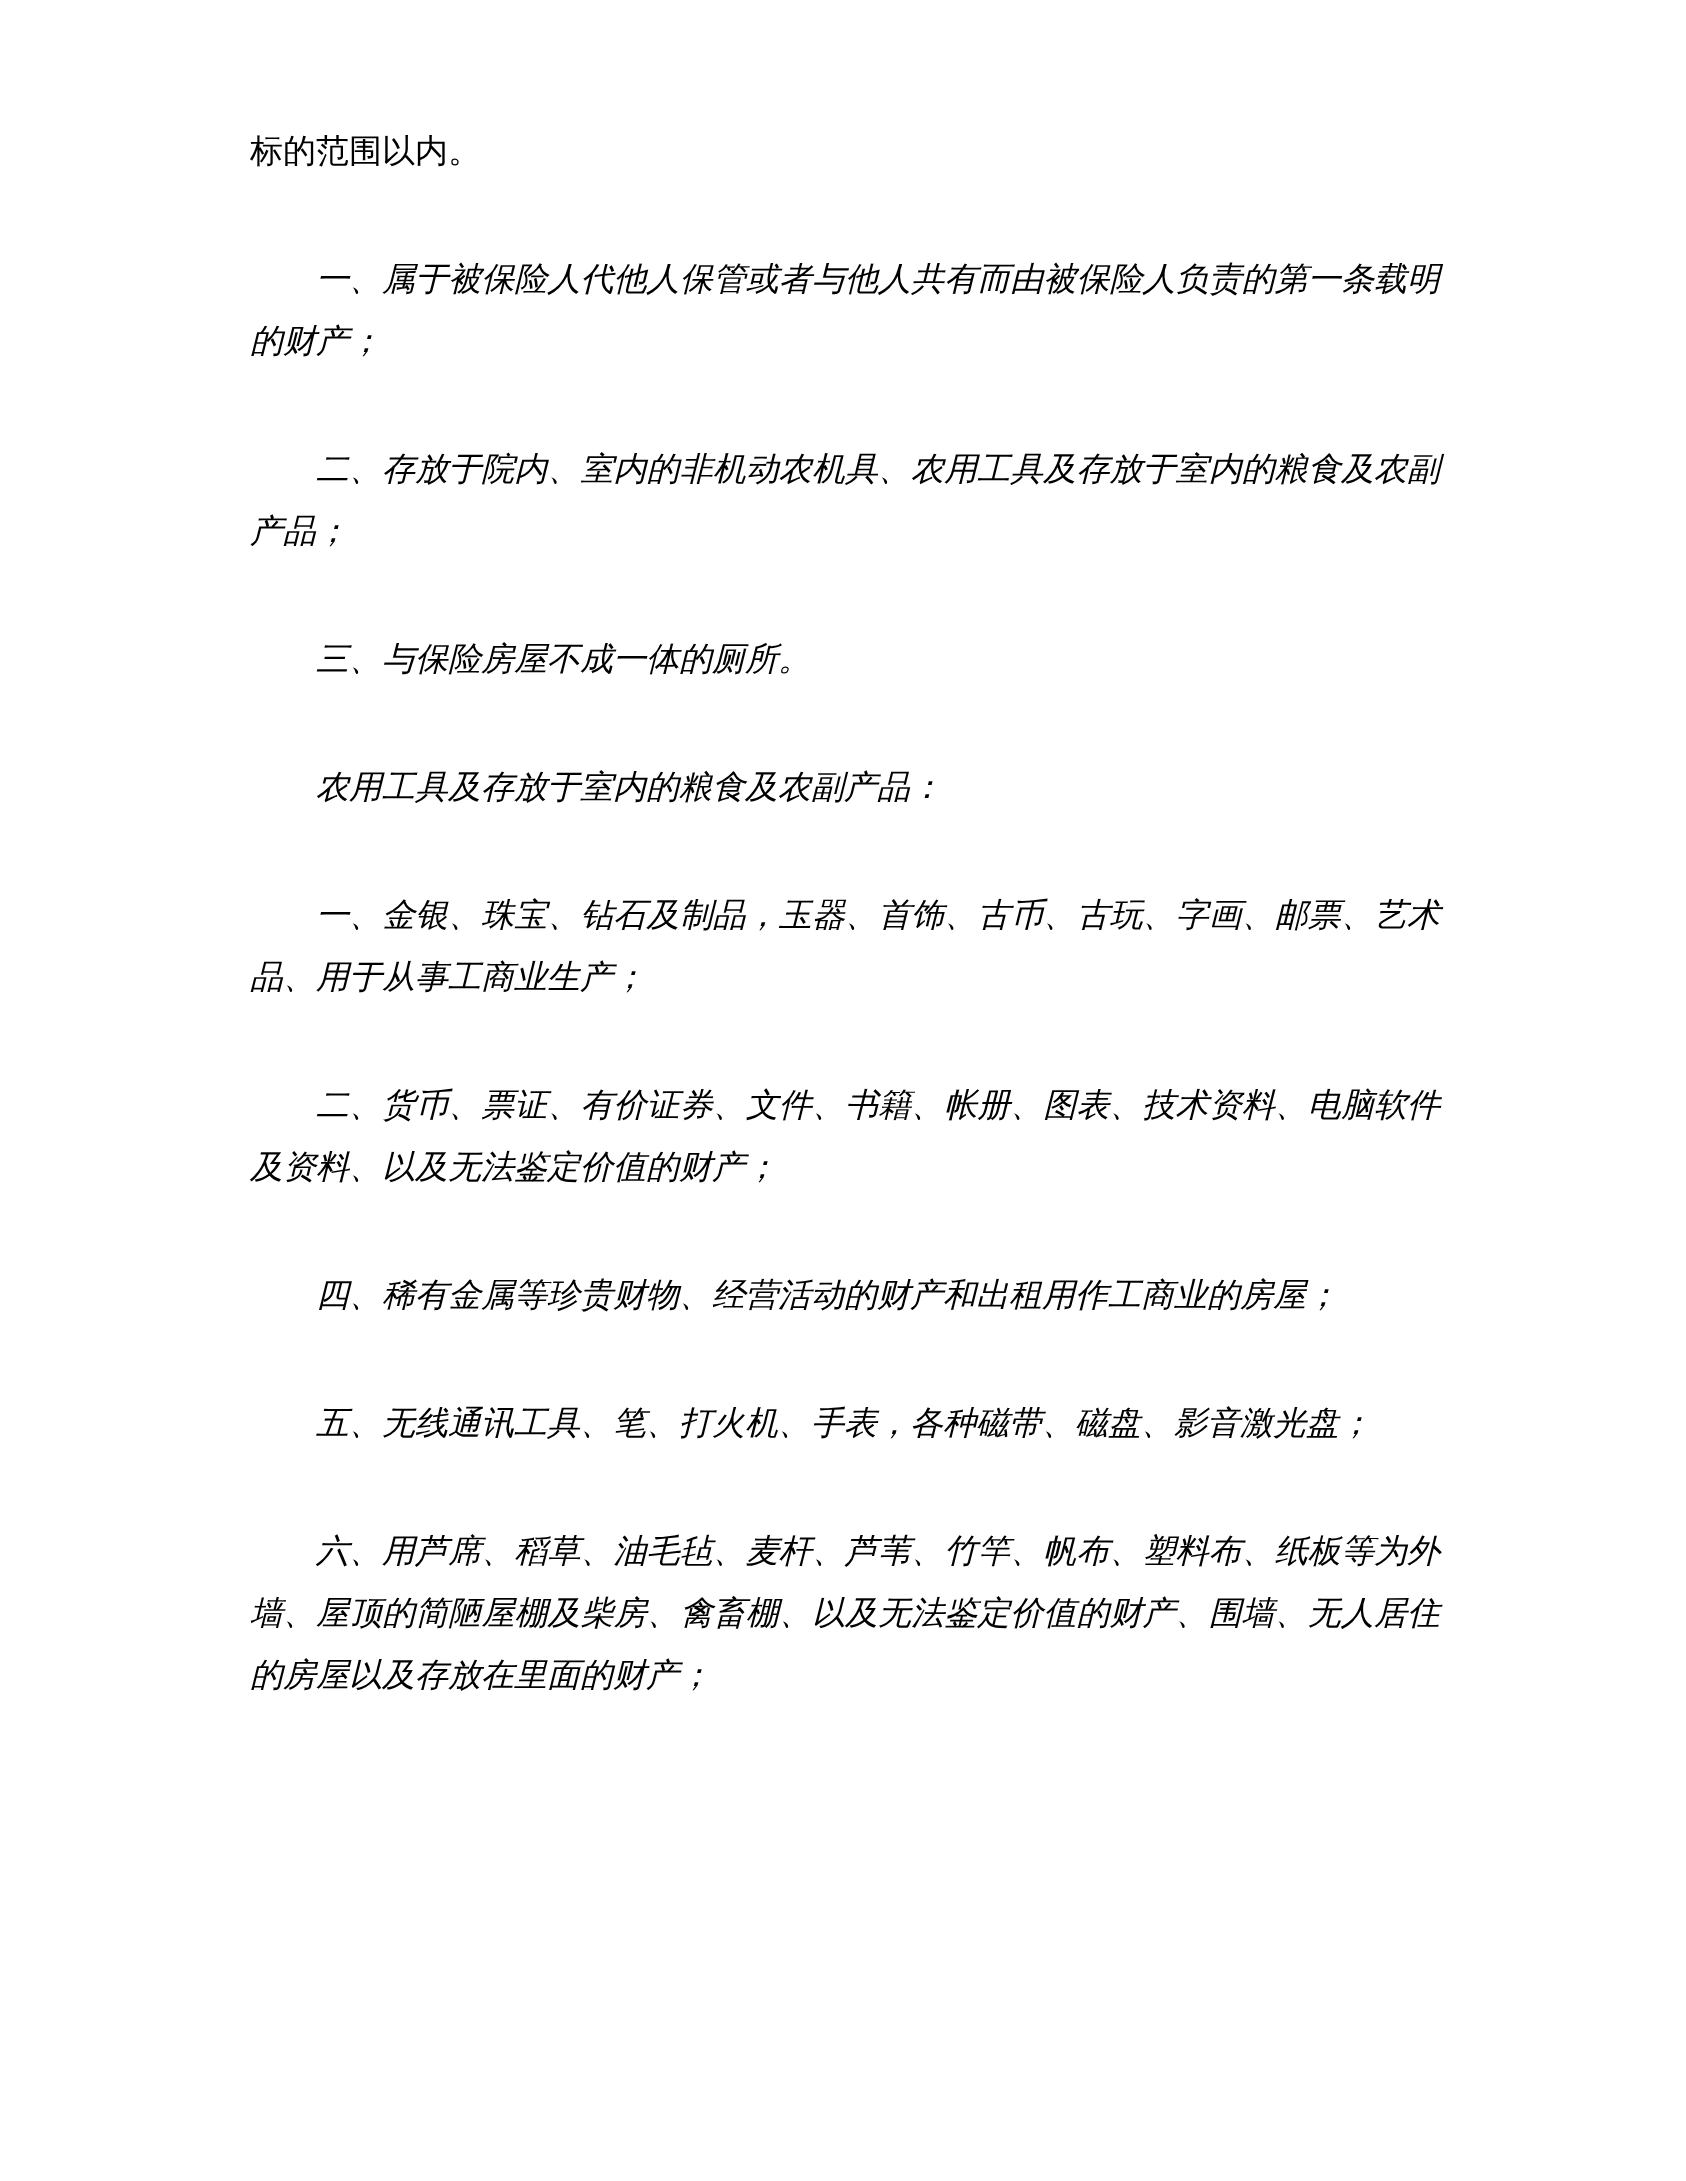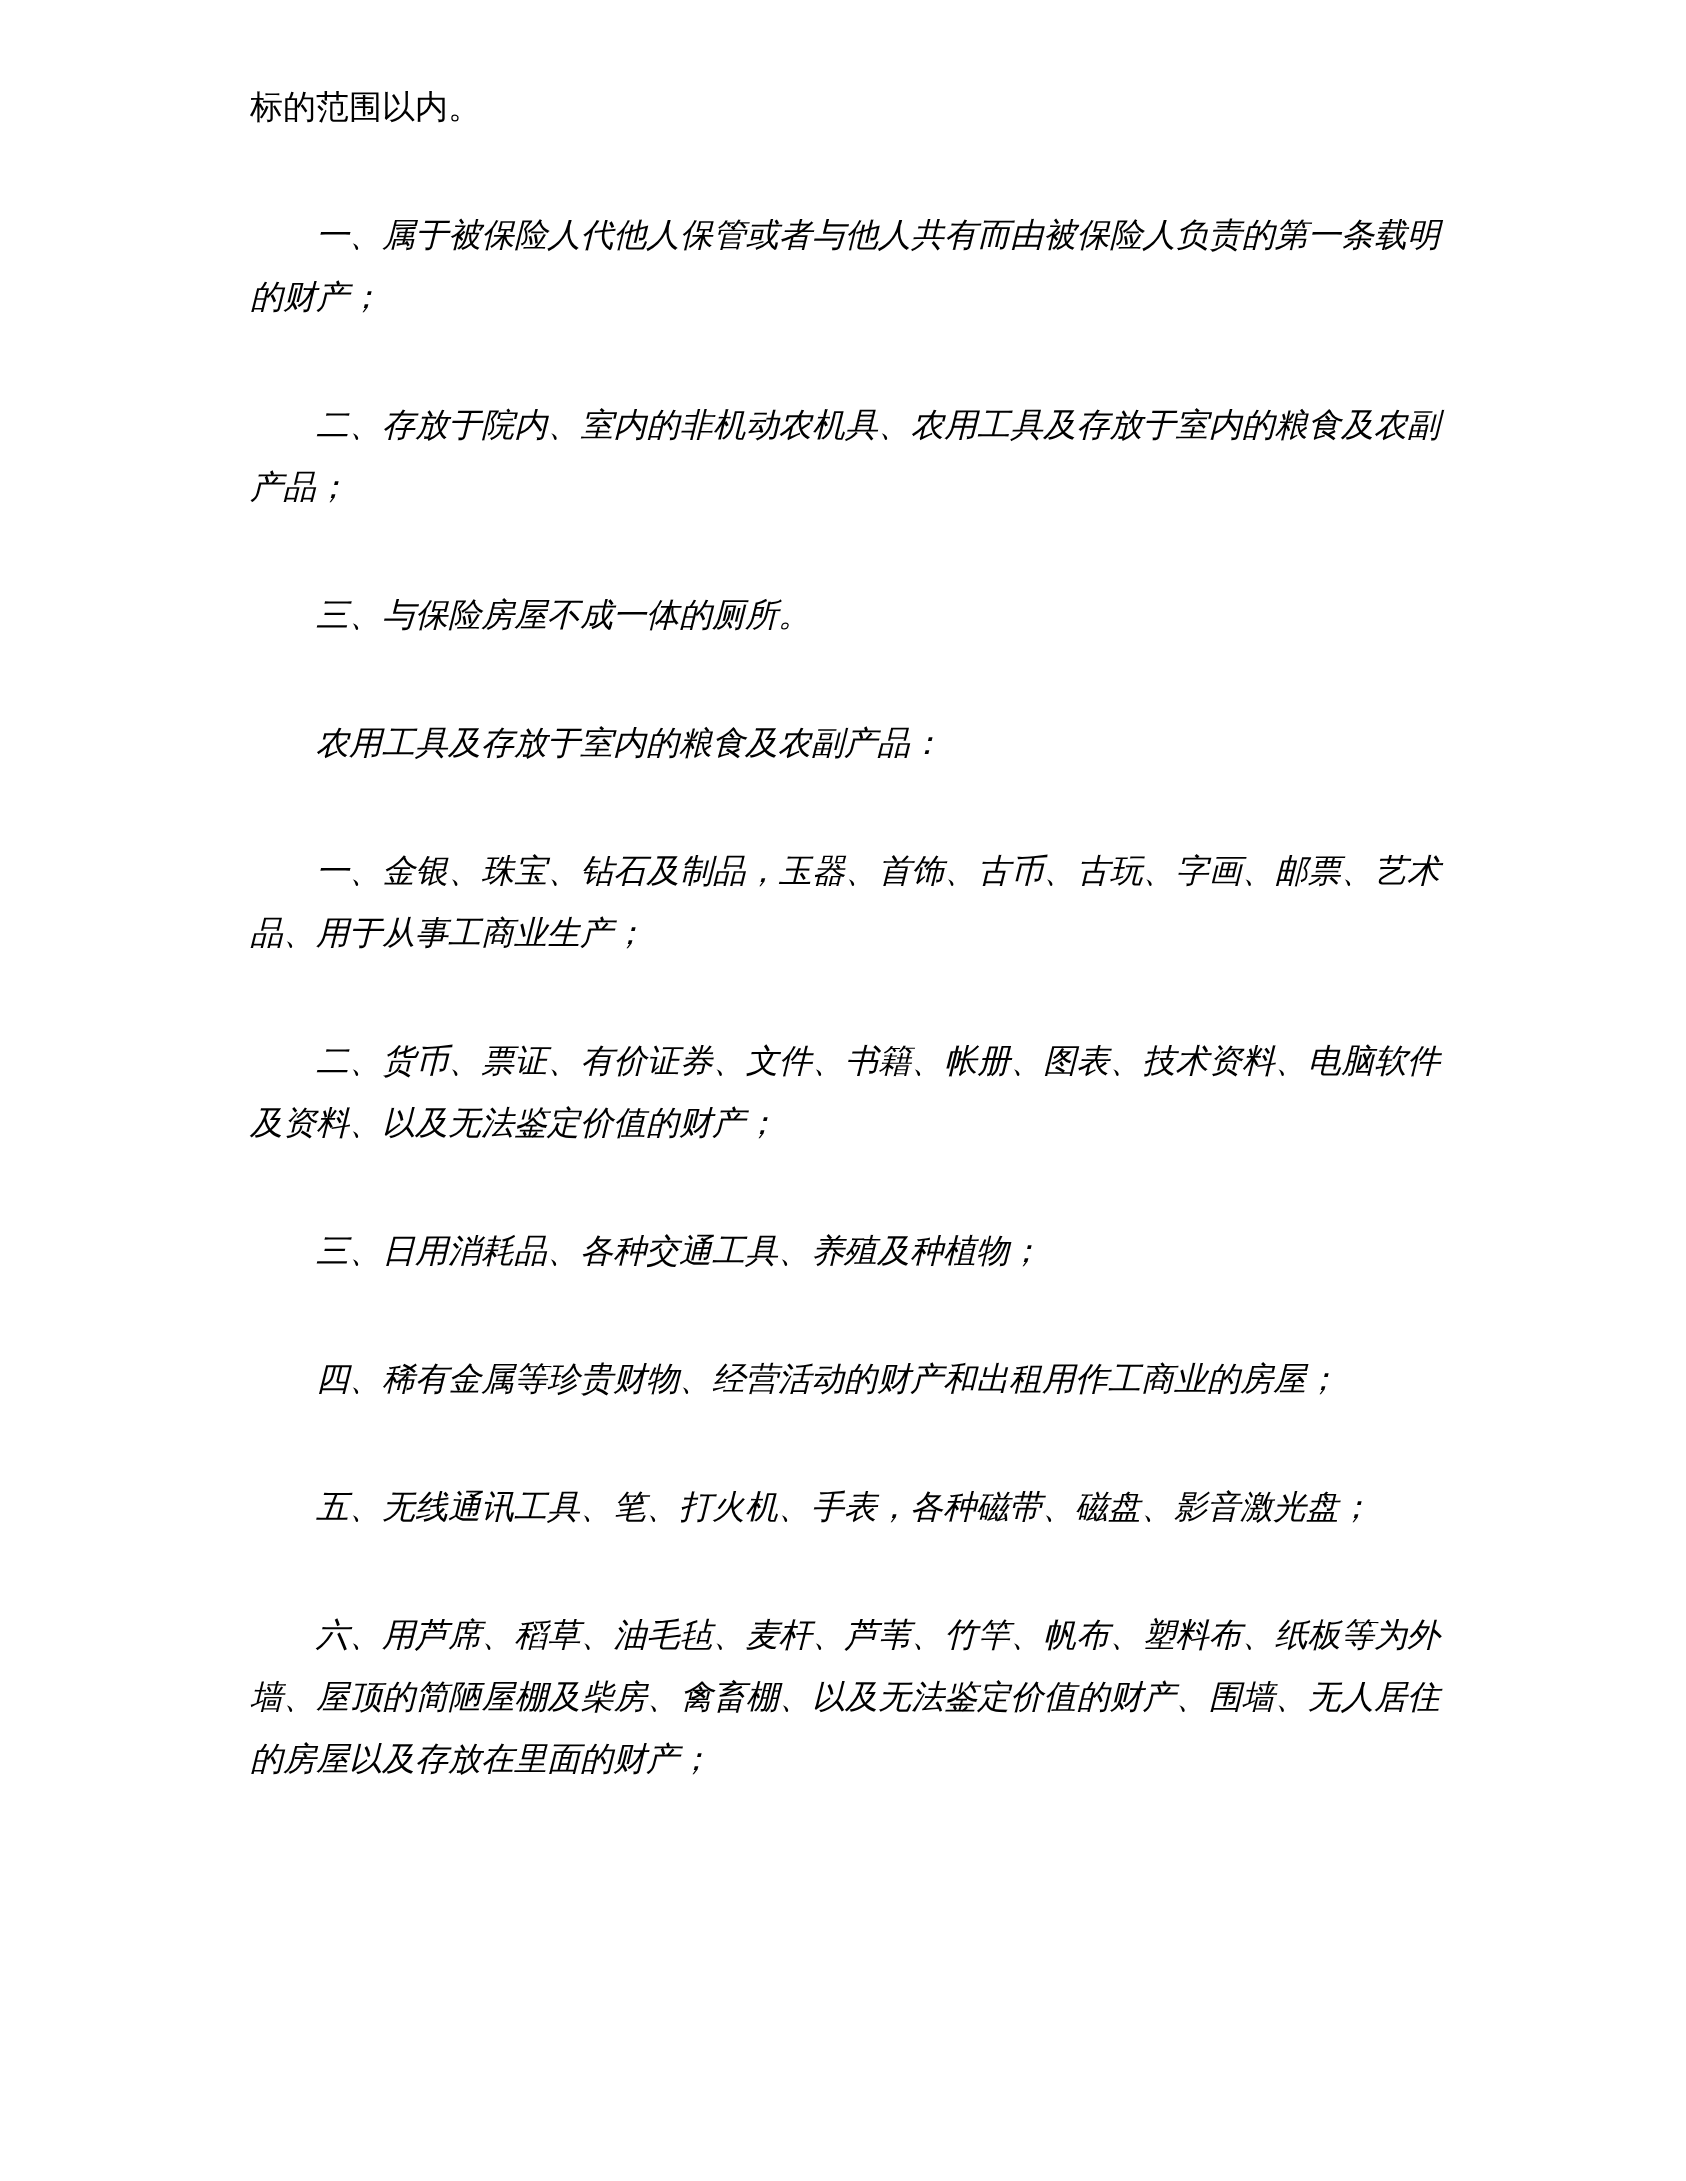--- a/index.html
+++ b/index.html
@@ -9,21 +9,21 @@
   }
   .page {
     position: relative;
     width: 1686px;
     height: 2182px;
     background: #ffffff;
     overflow: hidden;
   }
   .text-block {
     box-sizing: border-box;
-    padding: 76px 246px 0 250px; 
+    padding: 120px 246px 0 250px; 
     width: 1686px;
   }
   .text-block p {
     font-family: "Liberation Serif", "DejaVu Serif", serif;
     font-size: 33px;
     line-height: 62px;
     color: #000000;
     margin: 0 0 66px 0;
     text-align: justify;
     letter-spacing: 0;
@@ -39,19 +39,18 @@
 
 <div class="page">
   <div class="text-block">
     <p>标的范围以内。</p>
     <p class="indent">一、属于被保险人代他人保管或者与他人共有而由被保险人负责的第一条载明的财产；</p>
     <p class="indent">二、存放于院内、室内的非机动农机具、农用工具及存放于室内的粮食及农副产品；</p>
     <p class="indent">三、与保险房屋不成一体的厕所。</p>
     <p class="indent">农用工具及存放于室内的粮食及农副产品：</p>
     <p class="indent">一、金银、珠宝、钻石及制品，玉器、首饰、古币、古玩、字画、邮票、艺术品、用于从事工商业生产；</p>
     <p class="indent">二、货币、票证、有价证券、文件、书籍、帐册、图表、技术资料、电脑软件及资料、以及无法鉴定价值的财产；</p>
-    <p class="indent">三、日用消耗品、各种交通工具、养殖及种植物；</p>
     <p class="indent">四、稀有金属等珍贵财物、经营活动的财产和出租用作工商业的房屋；</p>
     <p class="indent">五、无线通讯工具、笔、打火机、手表，各种磁带、磁盘、影音激光盘；</p>
     <p class="indent">六、用芦席、稻草、油毛毡、麦杆、芦苇、竹竿、帆布、塑料布、纸板等为外墙、屋顶的简陋屋棚及柴房、禽畜棚、以及无法鉴定价值的财产、围墙、无人居住的房屋以及存放在里面的财产；</p>
   </div>
 </div>
 
 
 </body></html>

